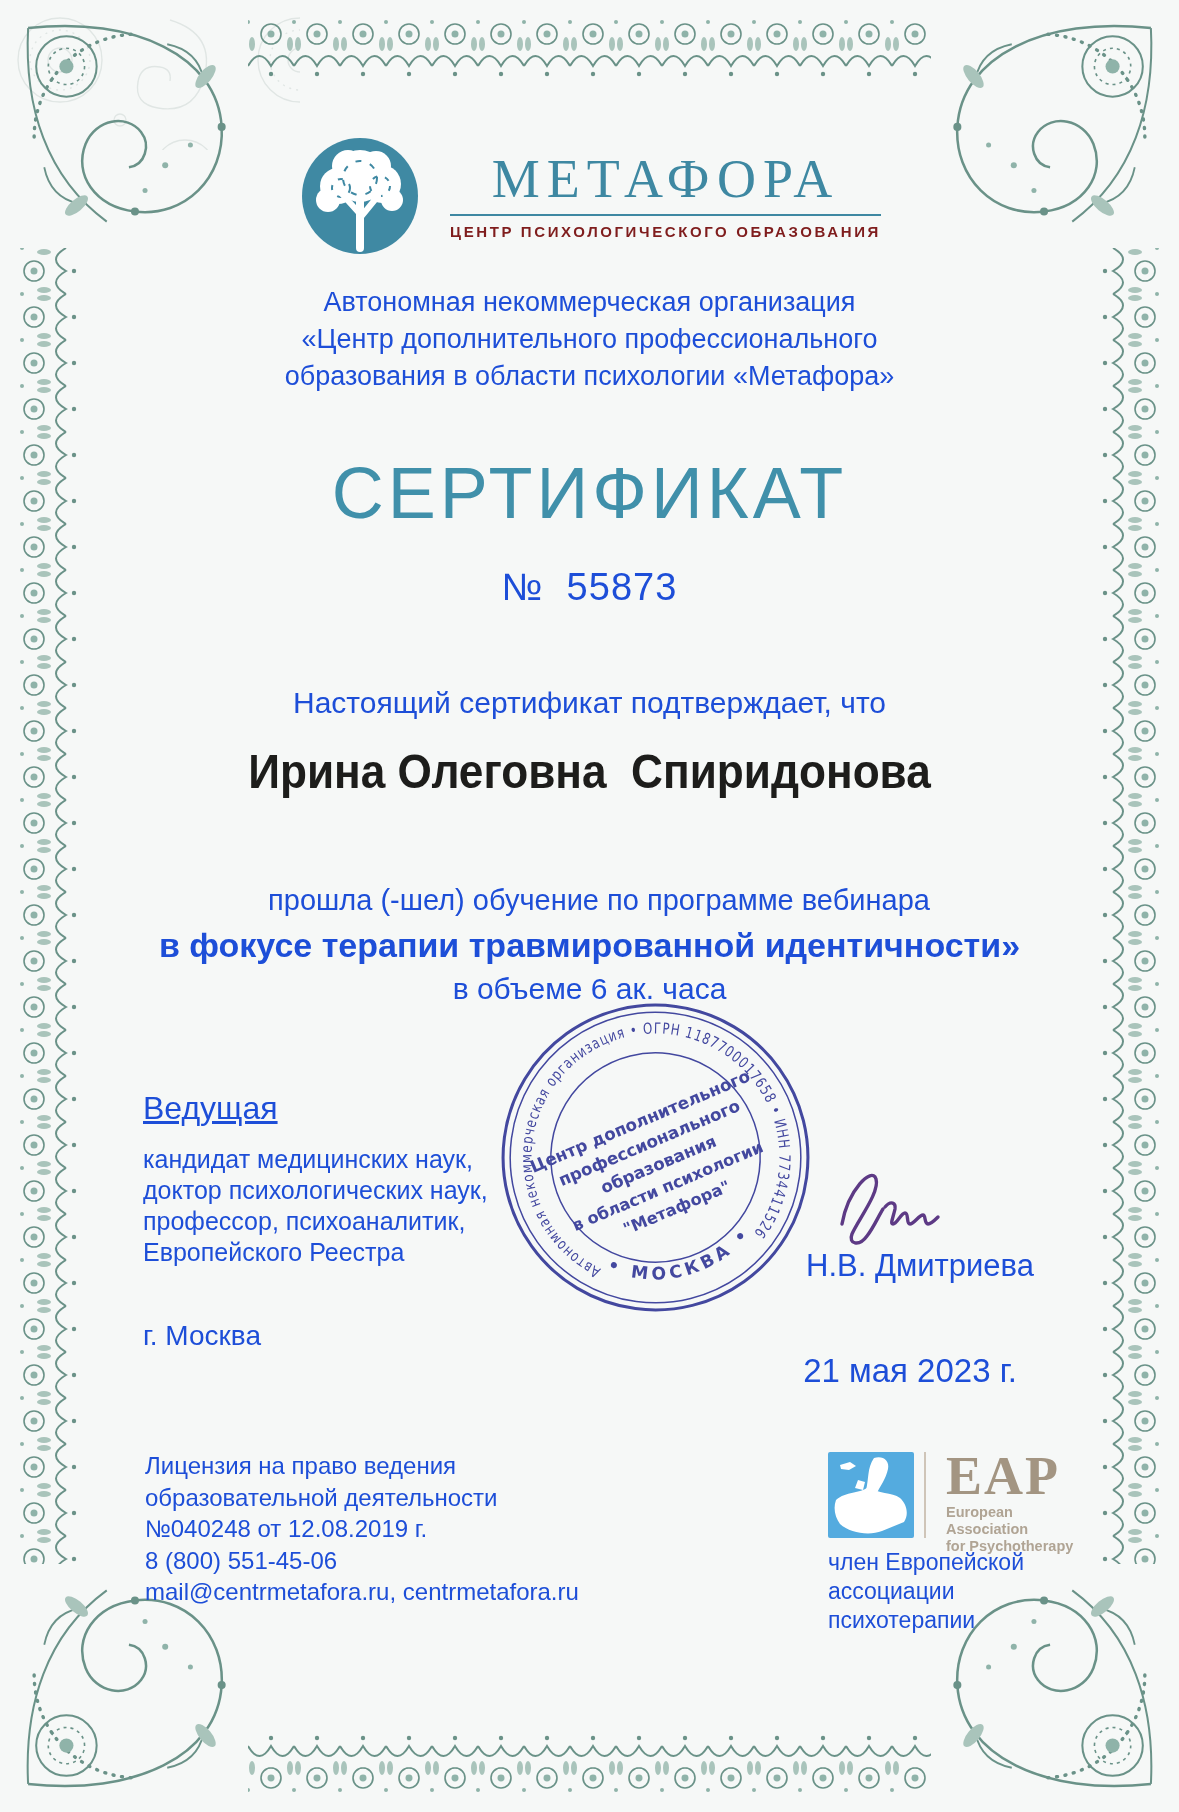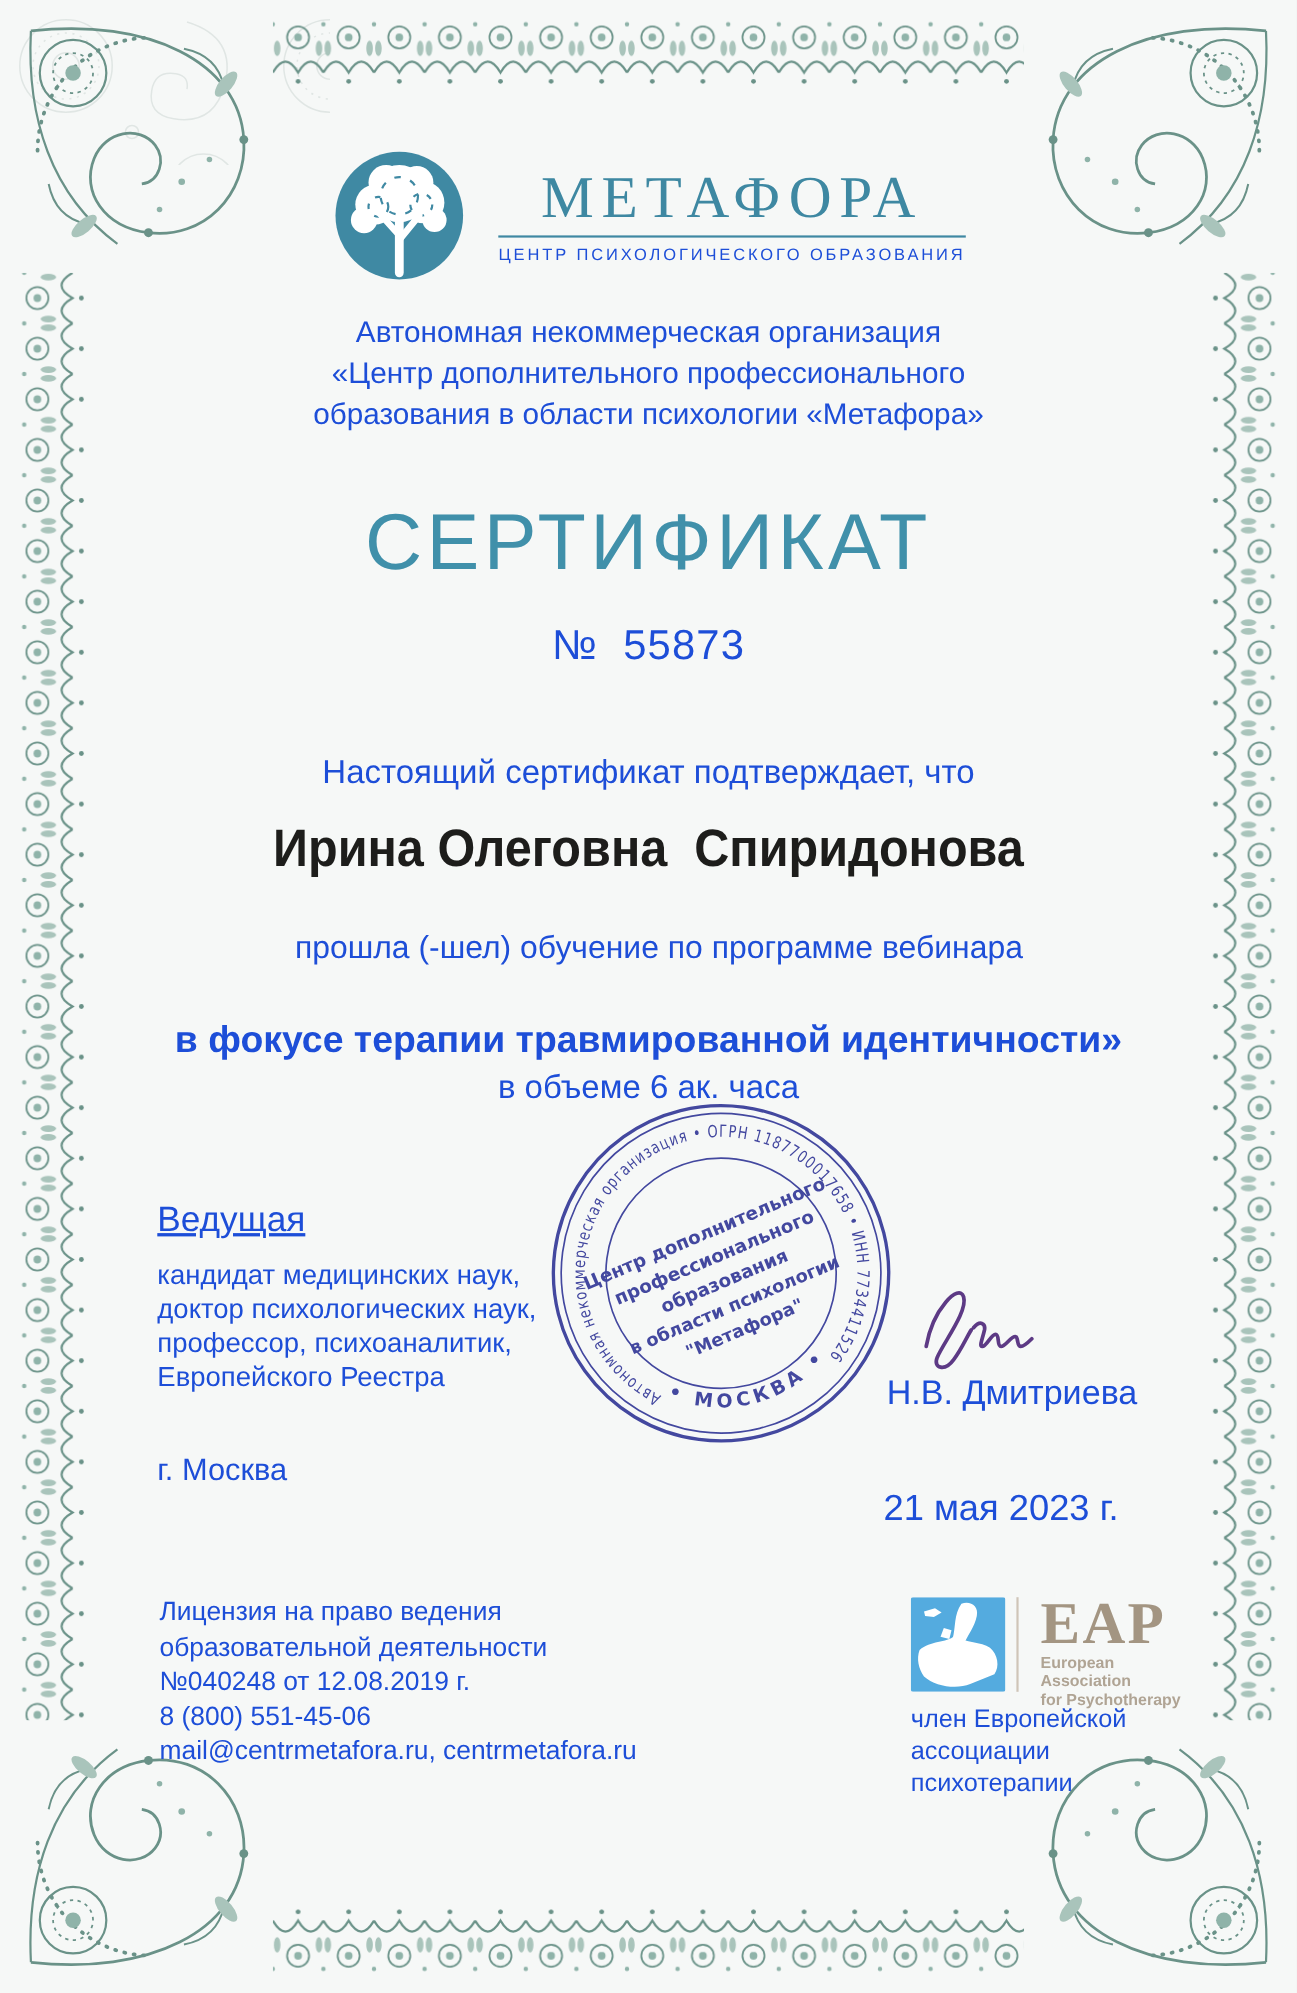--- a/index.html
+++ b/index.html
@@ -27,28 +27,28 @@
   .band svg{width:100%;height:100%;display:block;}
   
   .content{position:absolute;inset:0;z-index:2;}
   .teal{color:#1d4ed8;}
   .abs{position:absolute;}
   .ctr{left:0;right:0;text-align:center;}
 
   .logo-row{top:134px;display:flex;justify-content:center;align-items:center;gap:28px;width:100%;}
   .brand-name{font-family:"Liberation Serif","DejaVu Serif",serif;font-size:54px;letter-spacing:7px;color:#3e88a2;line-height:1;}
   .brand-rule{height:2px;background:#3e88a2;margin:8px 0 7px 0;}
-  .brand-sub{font-size:15px;font-weight:normal;letter-spacing:2.6px;color:#1d4ed8;}
+  .brand-sub{font-size:15px;font-weight:bold;letter-spacing:2.6px;color:#7f1d1d;}
 
   .org-block{top:284px;font-size:27px;line-height:37px;font-weight:500;}
   .cert-title{top:452px;font-size:72px;letter-spacing:4px;color:#4090aa;}
   .cert-number{top:566px;font-size:38px;letter-spacing:1px;}
   .confirm-line{top:686px;font-size:30px;}
   .recipient{top:744px;font-size:48px;font-weight:bold;color:#1d1d1b;white-space:pre;transform:scaleX(.92);}
-  .program-intro{top:846px;font-size:29px;padding-left:19px;}
+  .program-intro{top:884px;font-size:29px;padding-left:19px;}
   .program-bold1{top:884px;font-size:34px;font-weight:bold;}
   .program-bold2{top:926px;font-size:34px;font-weight:bold;}
   .volume{top:972px;font-size:30px;}
 
   .presenter-role{left:143px;top:1090px;font-size:32px;text-decoration:underline;}
   .creds{left:143px;top:1144px;font-size:25px;line-height:31px;}
   .city{left:143px;top:1320px;font-size:28px;text-align:right;}
 
   .stamp{left:498px;top:1000px;width:315px;height:315px;transform:rotate(-14deg);opacity:.95;}
   .signature{left:818px;top:1158px;width:150px;height:92px;}

